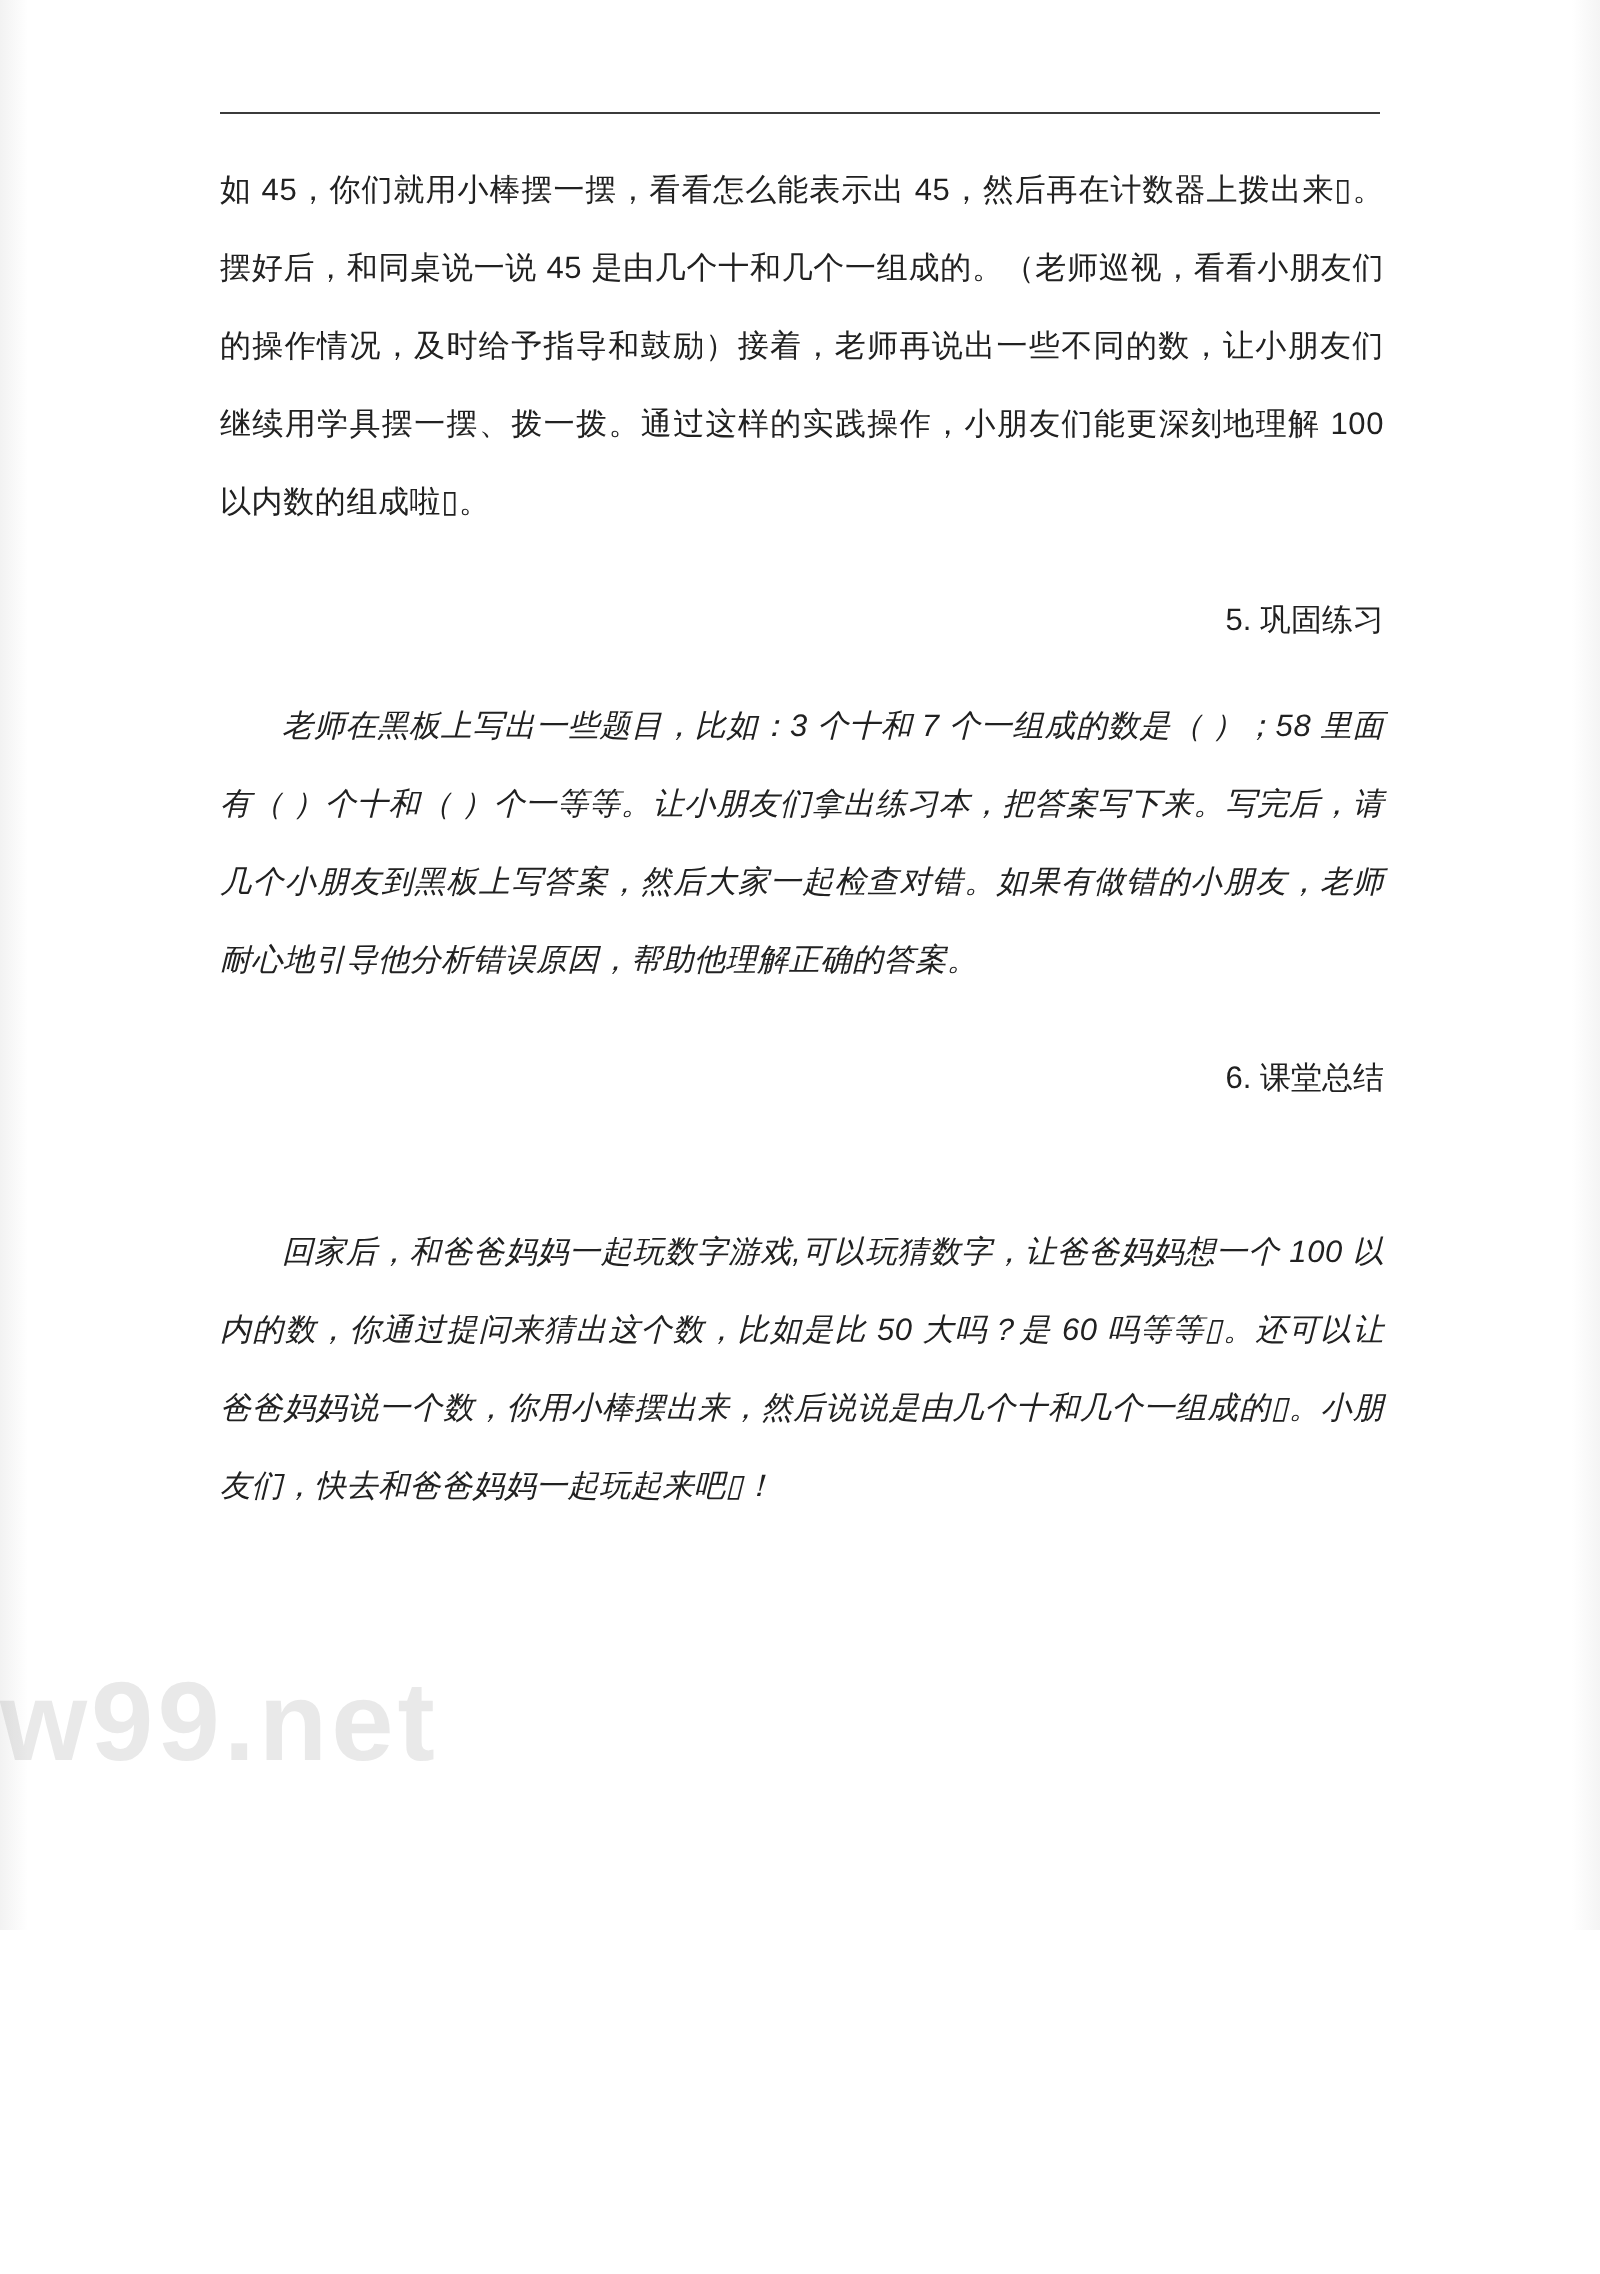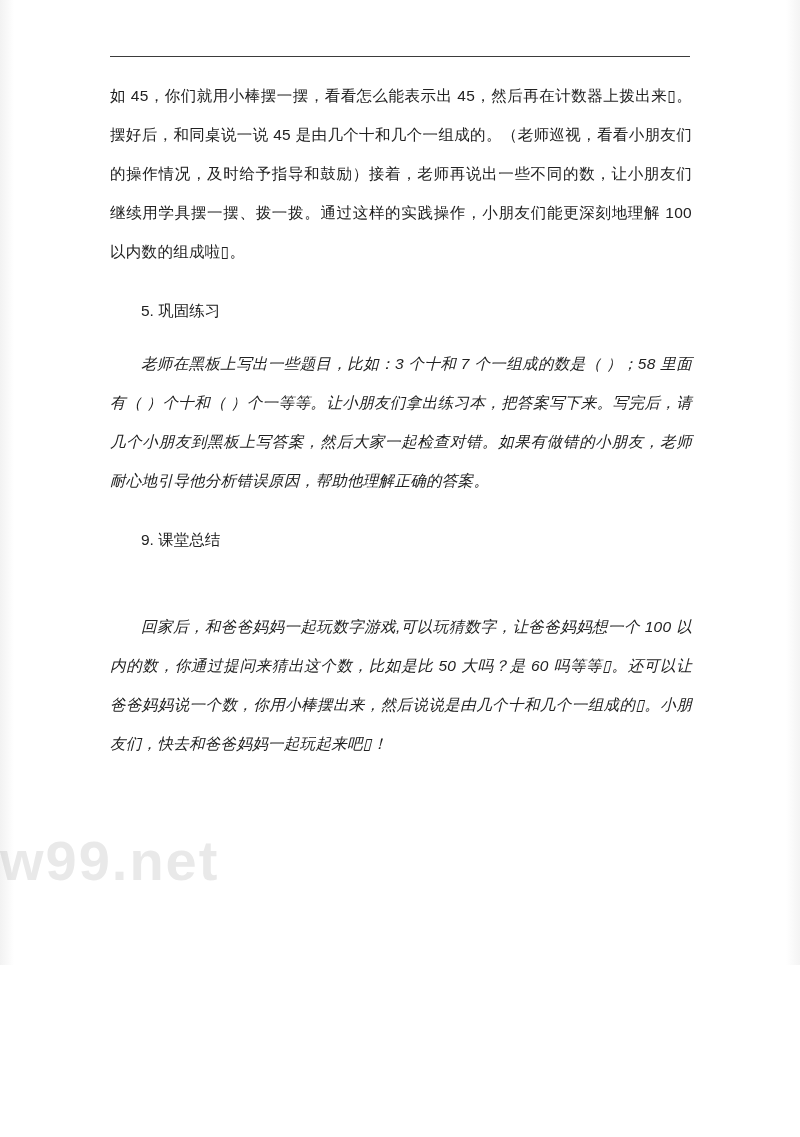--- a/index.html
+++ b/index.html
@@ -62,20 +62,21 @@
   p.para.indent {
     text-indent: 2em;
     font-style: italic;
   }
   p.heading {
     margin: 0;
     font-size: 15.5px;
     line-height: 39px;
     text-indent: 2em;
     color: #212121;
+    text-align: right;
   }
   .gap-sm { height: 14px; }
   .gap-md { height: 20px; }
   .watermark {
     position: absolute;
     left: 0;
     right: 0;
     bottom: 72px;
     text-align: left;
     font-size: 56px;
@@ -104,21 +105,21 @@
     <div class="gap-md"></div>
 
     <p class="heading">5. 巩固练习</p>
 
     <div class="gap-sm"></div>
 
     <p class="para indent">老师在黑板上写出一些题目，比如：3 个十和 7 个一组成的数是（   ）；58 里面有（   ）个十和（   ）个一等等。让小朋友们拿出练习本，把答案写下来。写完后，请几个小朋友到黑板上写答案，然后大家一起检查对错。如果有做错的小朋友，老师耐心地引导他分析错误原因，帮助他理解正确的答案。</p>
 
     <div class="gap-md"></div>
 
-    <p class="heading">9. 课堂总结</p>
+    <p class="heading">6. 课堂总结</p>
 
     <div class="gap-sm"></div>
 
 
     <div class="gap-md"></div>
 
 
     <div class="gap-sm"></div>
 
     <p class="para indent">回家后，和爸爸妈妈一起玩数字游戏,可以玩猜数字，让爸爸妈妈想一个 100 以内的数，你通过提问来猜出这个数，比如是比 50 大吗？是 60 吗等等▯。还可以让爸爸妈妈说一个数，你用小棒摆出来，然后说说是由几个十和几个一组成的▯。小朋友们，快去和爸爸妈妈一起玩起来吧▯！</p>

